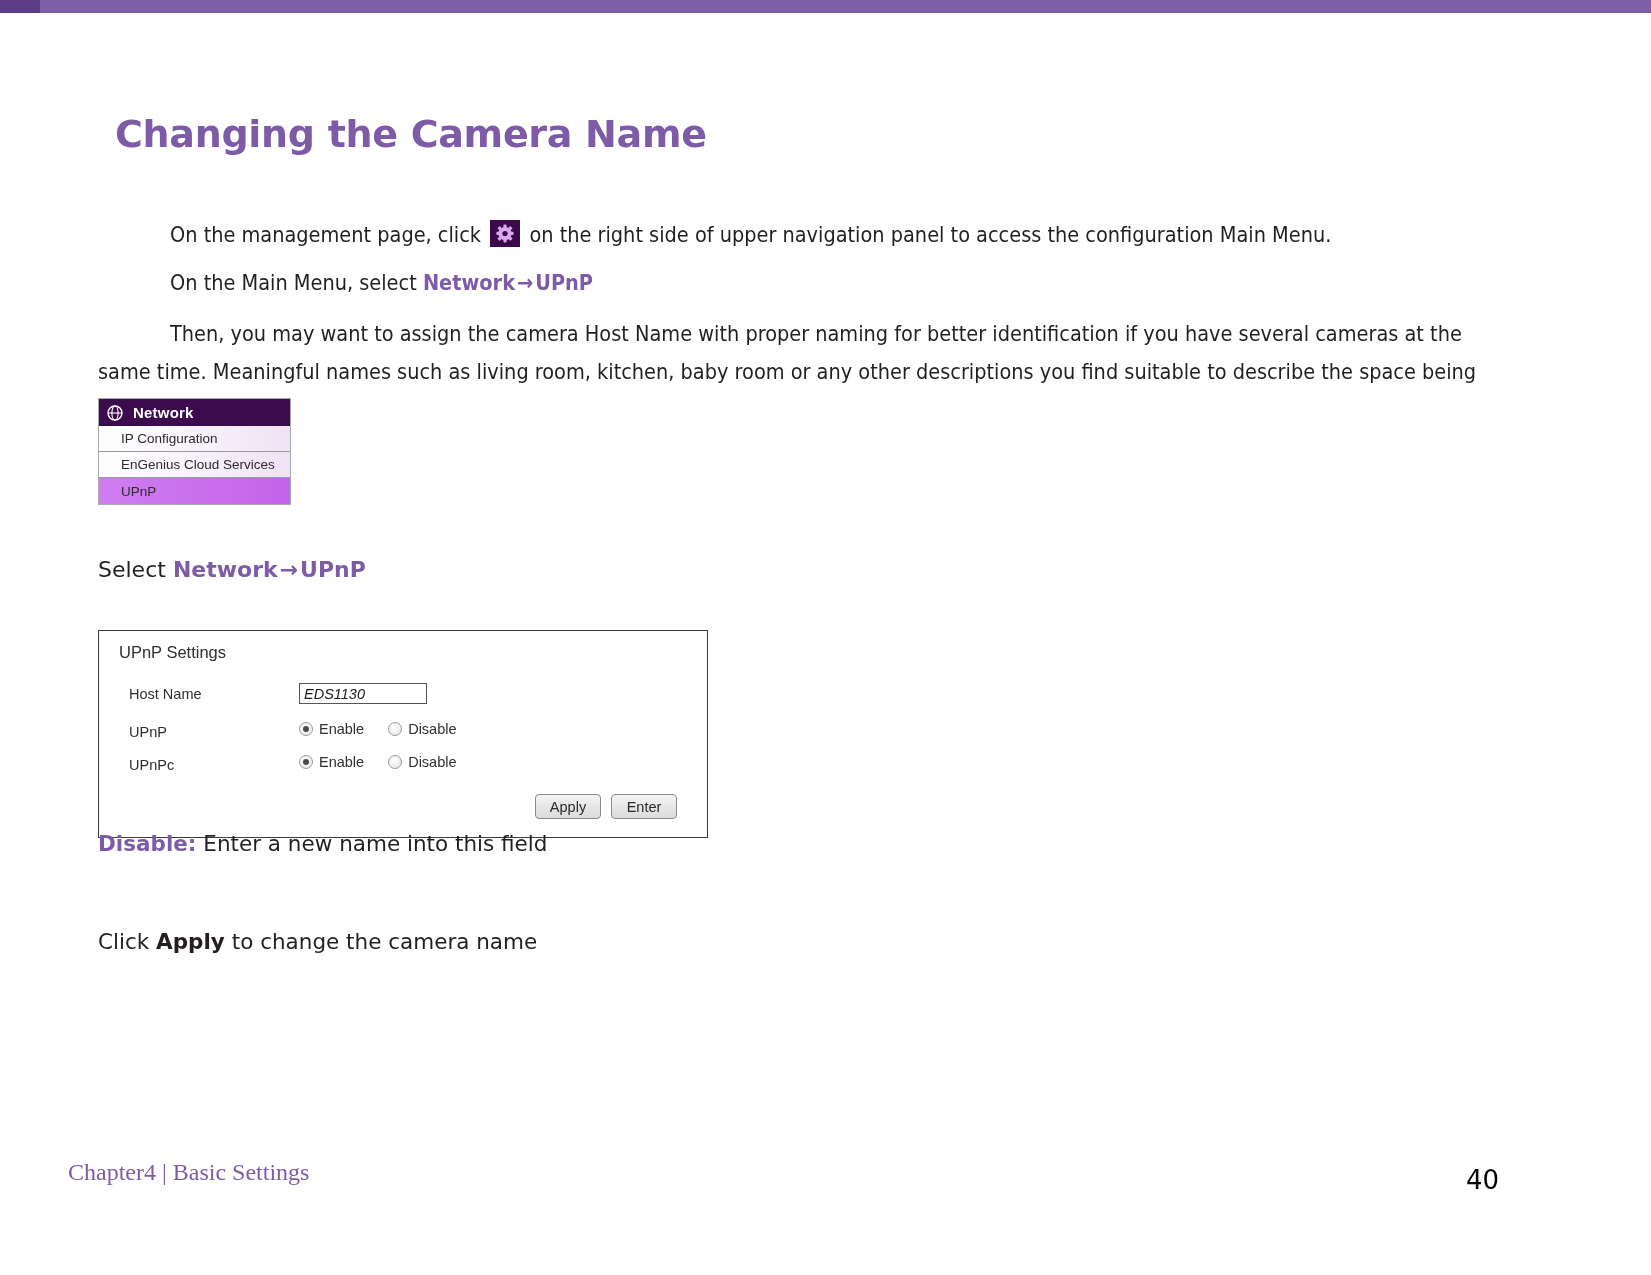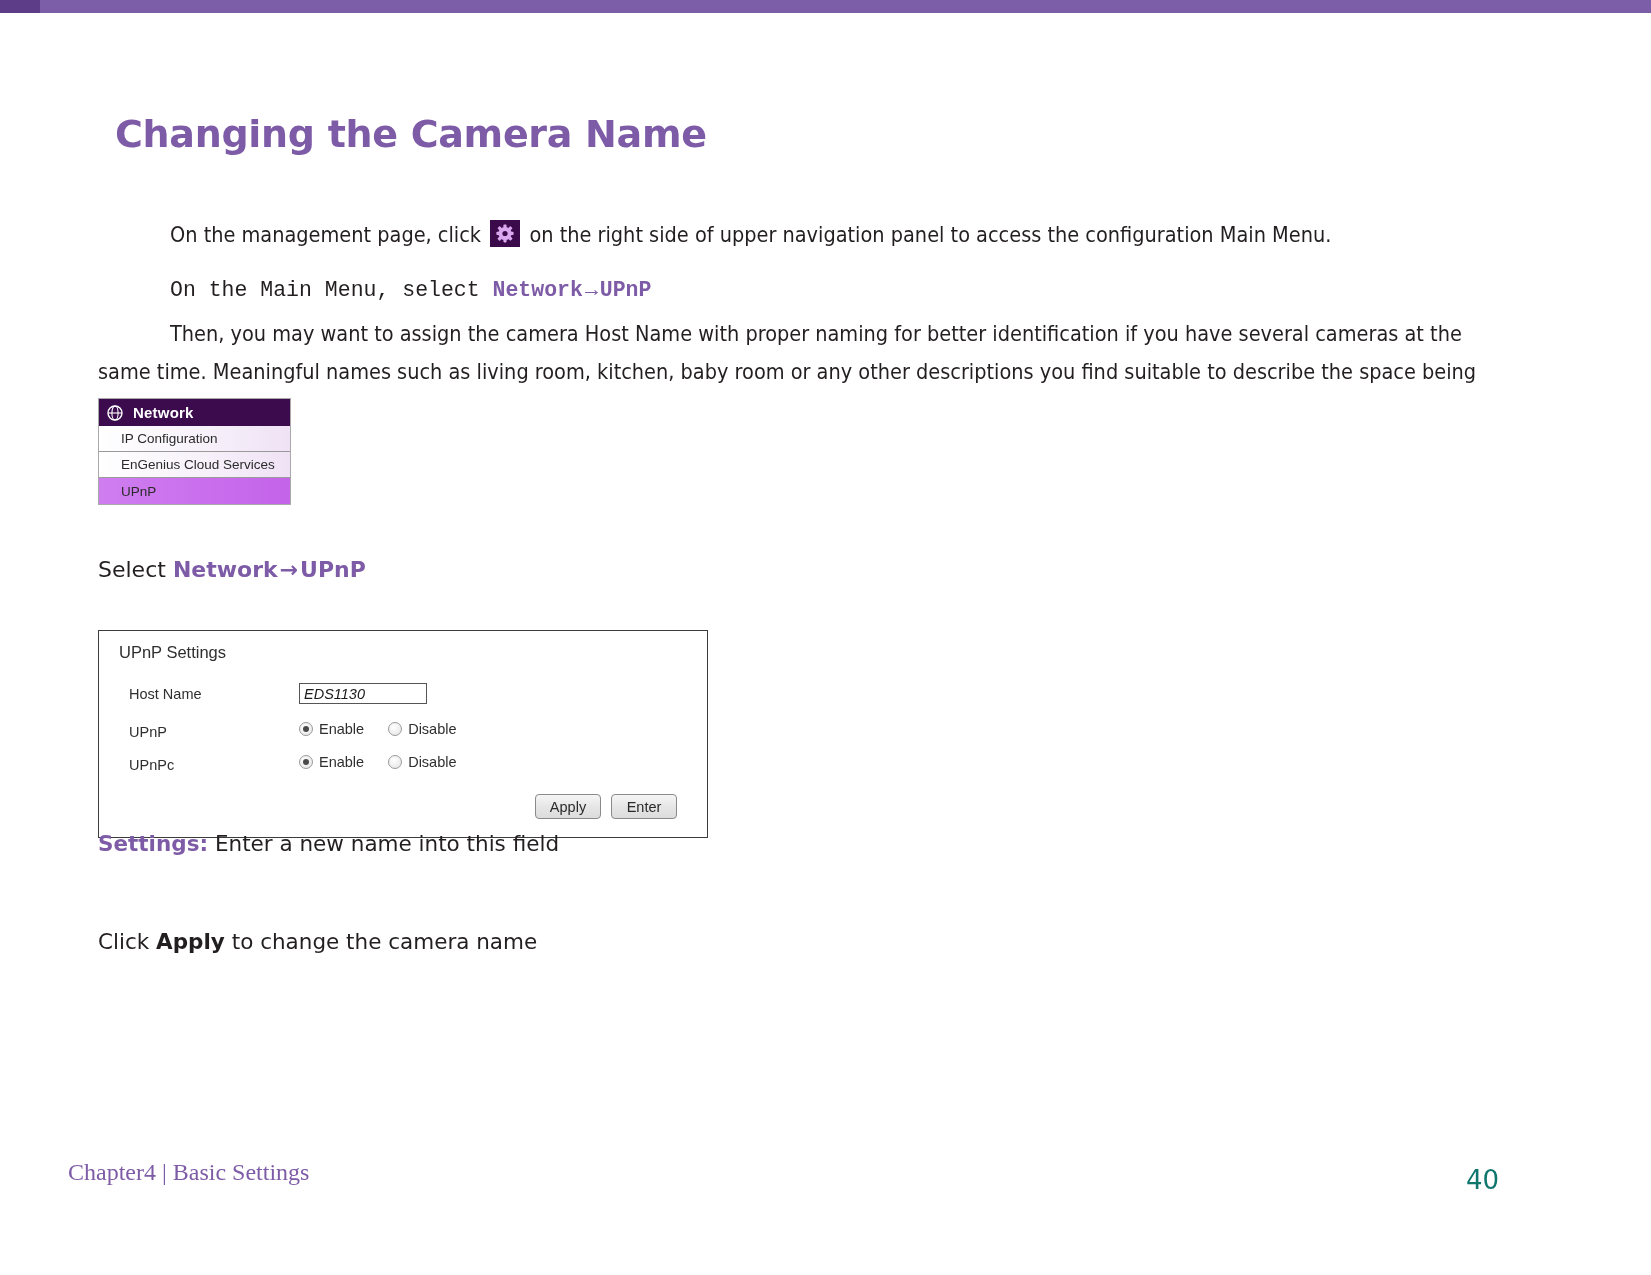--- a/index.html
+++ b/index.html
@@ -66,23 +66,22 @@
 
   .para-indent1 {
     position: absolute;
     left: 170px;
     top: 163px;
     white-space: nowrap;
   }
   .para-indent2 {
     position: absolute;
     left: 170px;
-    top: 219px;
-    white-space: nowrap;
-    font-family: Liberation Mono, monospace;
+    top: 211px;
+    white-space: nowrap;
   }
   .para-block {
     position: absolute;
     left: 98px;
     top: 260px;
     width: 1400px;
     text-indent: 72px;
     line-height: 1.78;
   }
 
@@ -304,21 +303,21 @@
     color: #7d5ba6;
     white-space: nowrap;
   }
   .footer-left .sep { padding: 0 6px; }
   .footer-page {
     position: absolute;
     left: 1466px;
     top: 1152px;
     font-family: "DejaVu Sans", sans-serif;
     font-size: 26px;
-    color: #0f766e;
+    color: #000000;
   }
 </style>
 </head>
 <body>
 
 <div class="top-bar">
   <div class="top-bar-cap"></div>
 </div>
 
 <div class="page">
@@ -416,21 +415,21 @@
       </div>
     </div>
 
     <div class="btn-row">
       <div class="btn">Apply</div>
       <div class="btn">Enter</div>
     </div>
   </div>
 
   <div class="caption-hostname">
-    <span class="accent">Settings:</span>
+    <span class="accent">Disable:</span>
     <span>Enter a new name into this field</span>
   </div>
 
   <div class="caption-apply">
     <span>Click</span>
     <b class="strong">Apply</b>
     <span>to change the camera name</span>
   </div>
 
   <div class="footer-left">

